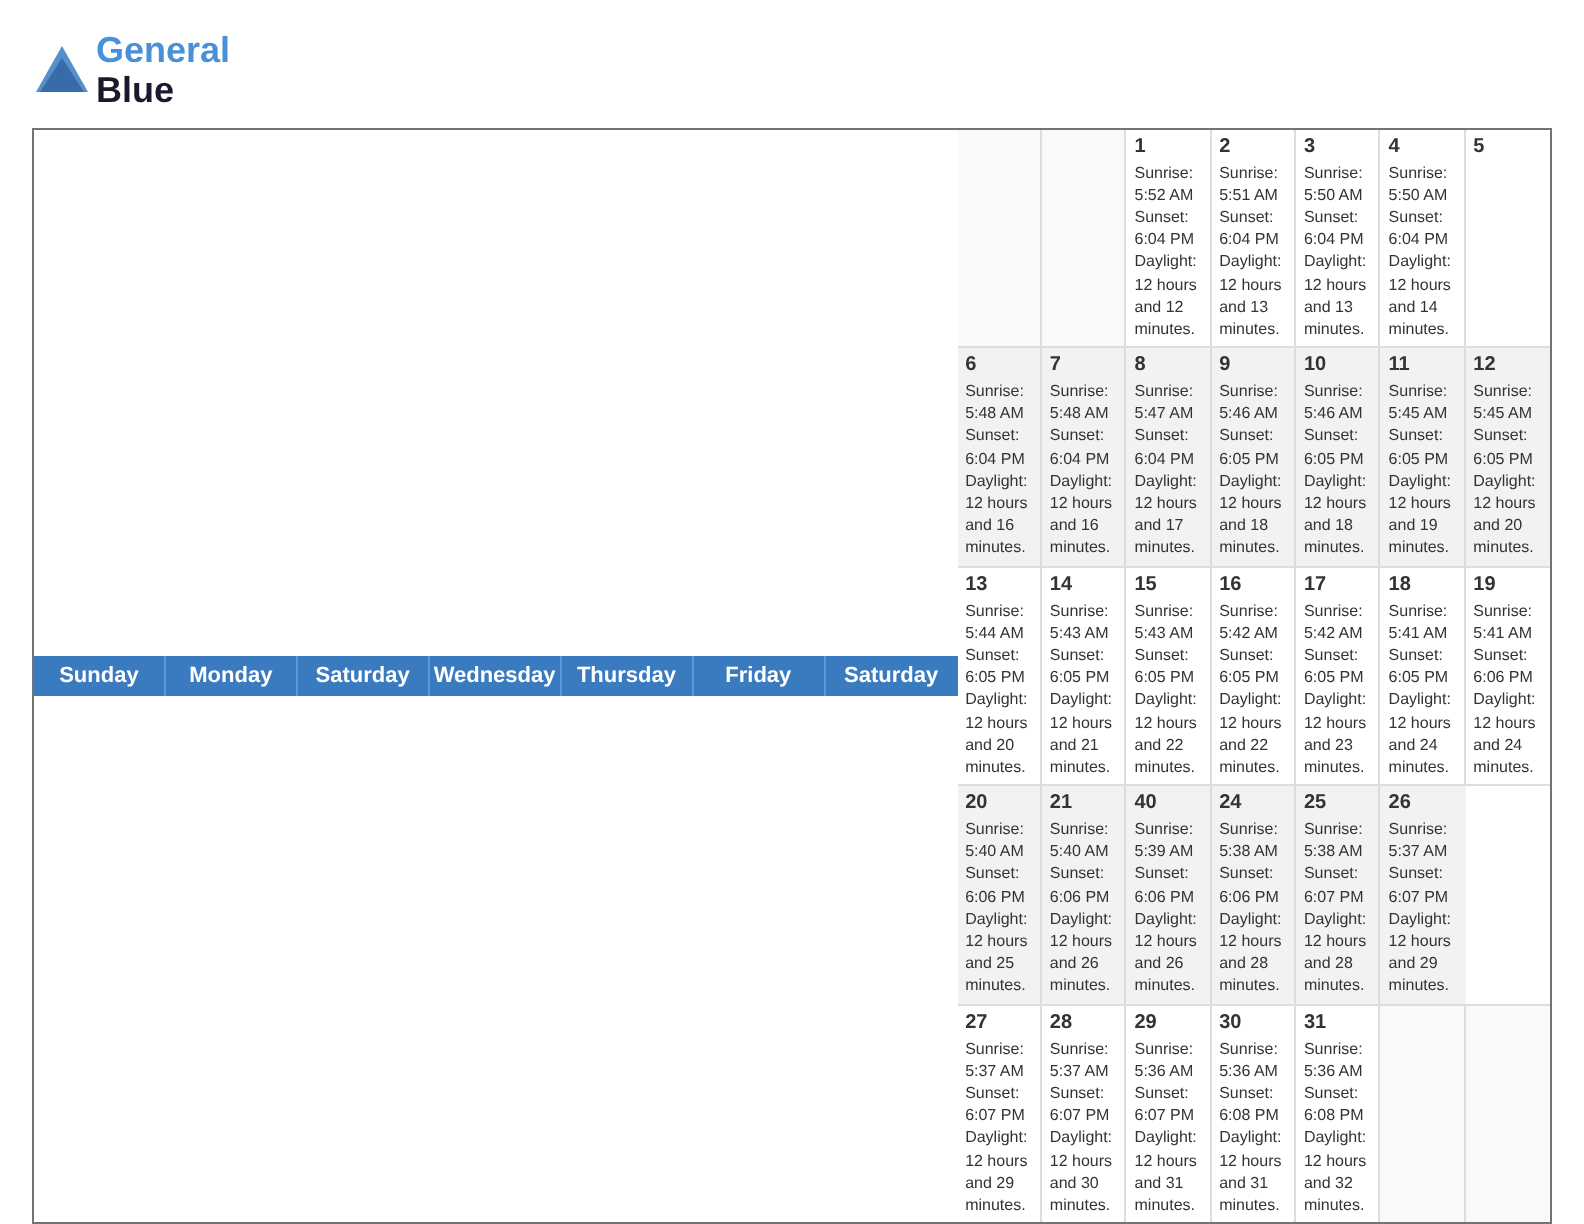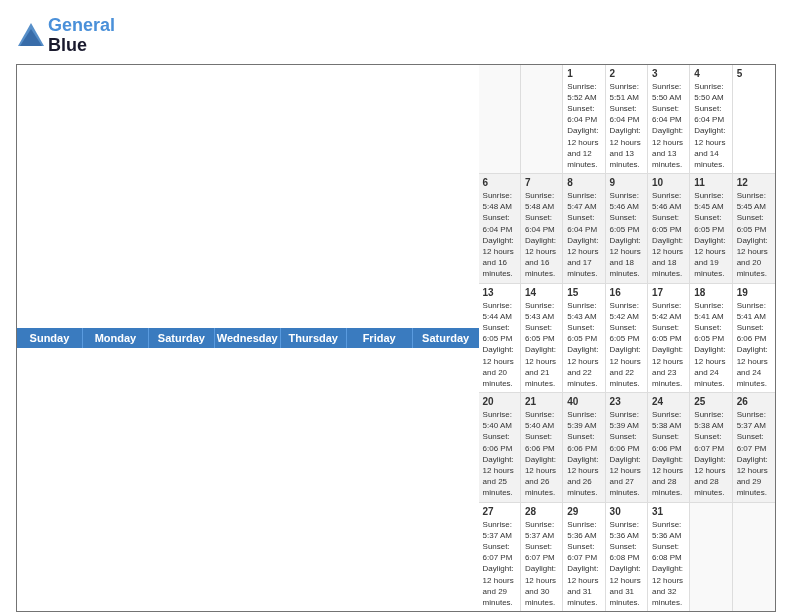--- a/index.html
+++ b/index.html
@@ -273,26 +273,20 @@
 Sunset: 6:06 PM
 Daylight: 12 hours and 26 minutes.</div>
           </div>
           <div class="cal-cell shaded">
             <div class="day-num">40</div>
             <div class="cell-text">Sunrise: 5:39 AM
 Sunset: 6:06 PM
 Daylight: 12 hours and 26 minutes.</div>
           </div>
           <div class="cal-cell shaded">
-            <div class="day-num">23</div>
-            <div class="cell-text">Sunrise: 5:39 AM
-Sunset: 6:06 PM
-Daylight: 12 hours and 27 minutes.</div>
-          </div>
-          <div class="cal-cell shaded">
             <div class="day-num">24</div>
             <div class="cell-text">Sunrise: 5:38 AM
 Sunset: 6:06 PM
 Daylight: 12 hours and 28 minutes.</div>
           </div>
           <div class="cal-cell shaded">
             <div class="day-num">25</div>
             <div class="cell-text">Sunrise: 5:38 AM
 Sunset: 6:07 PM
 Daylight: 12 hours and 28 minutes.</div>

